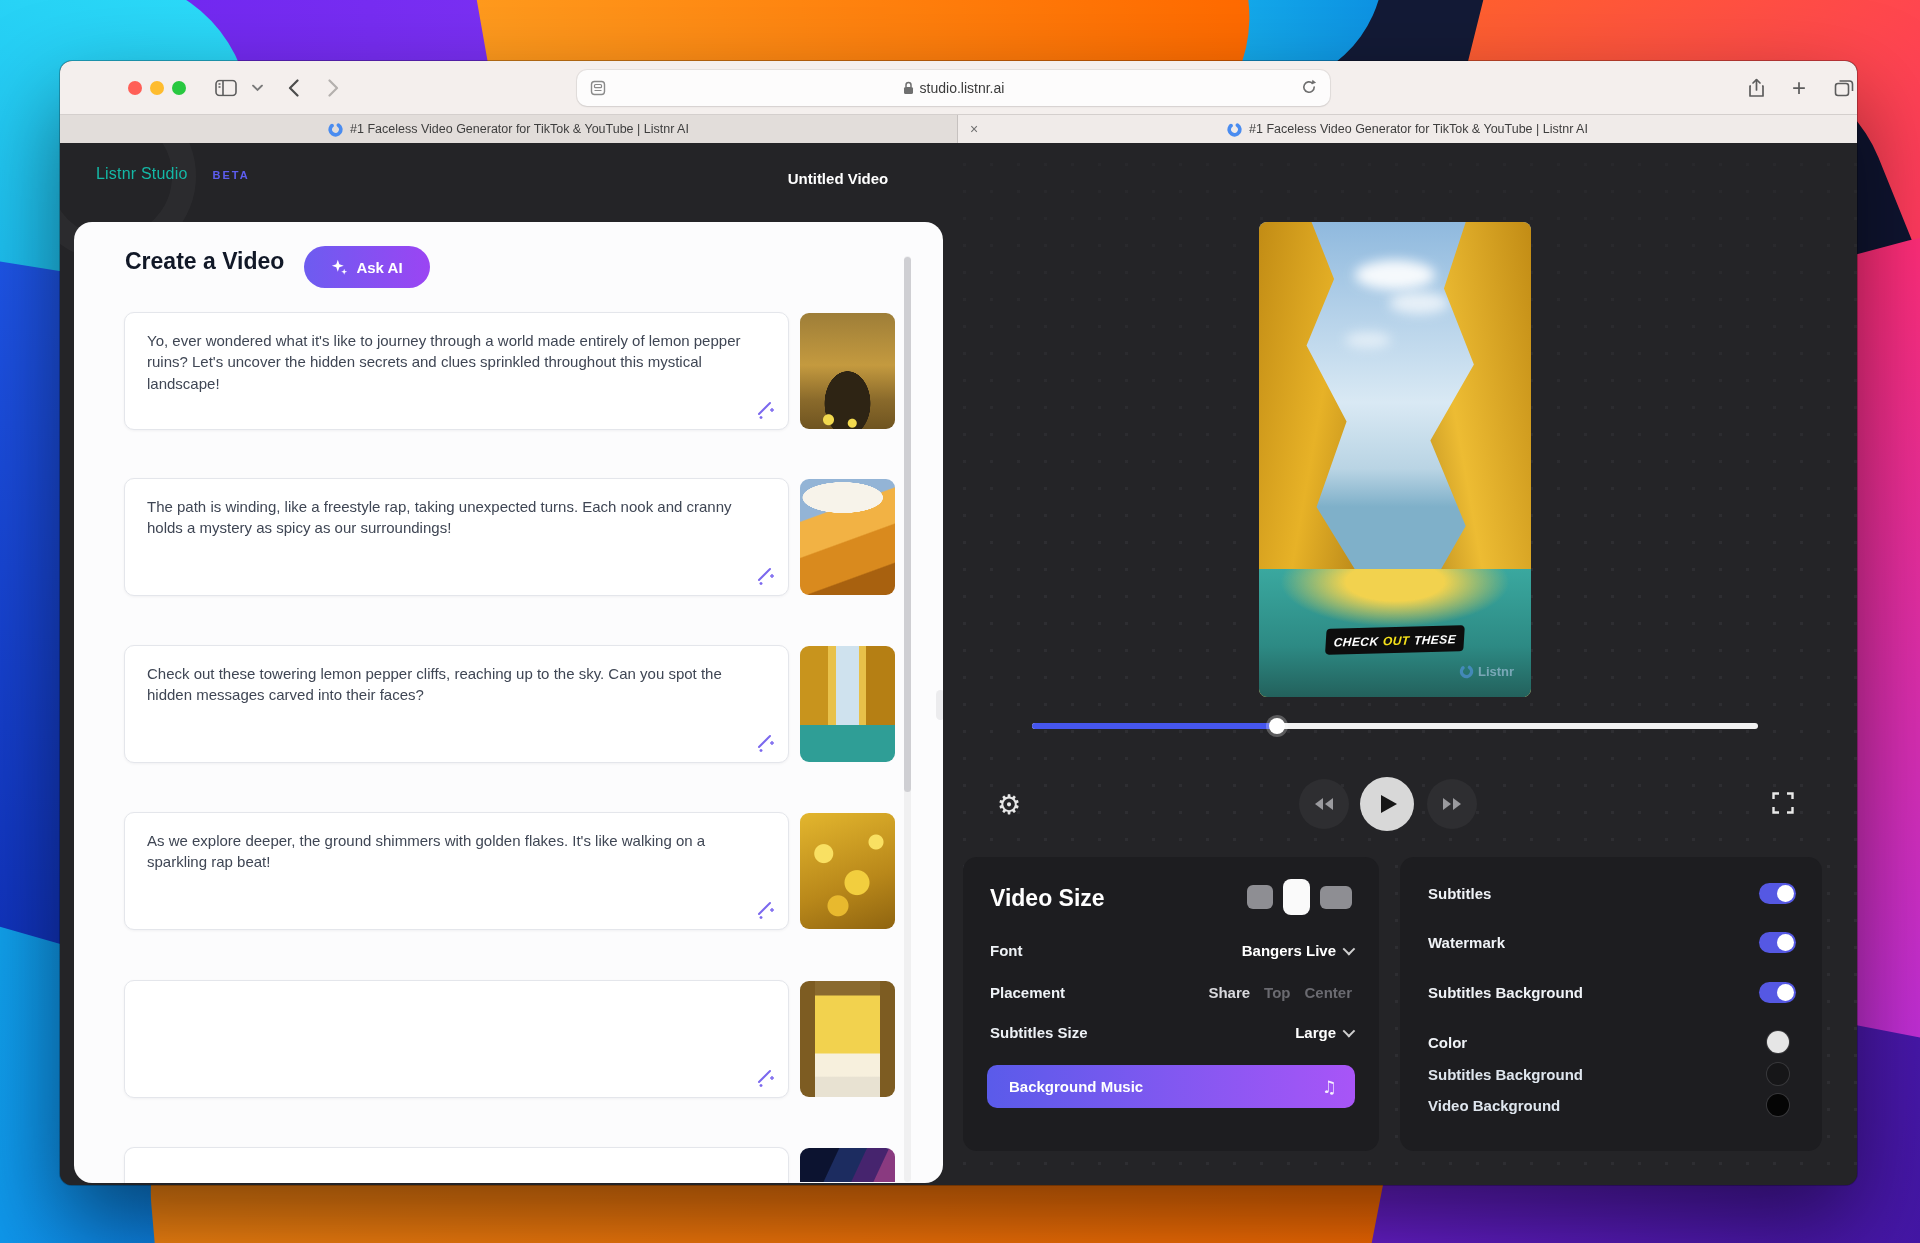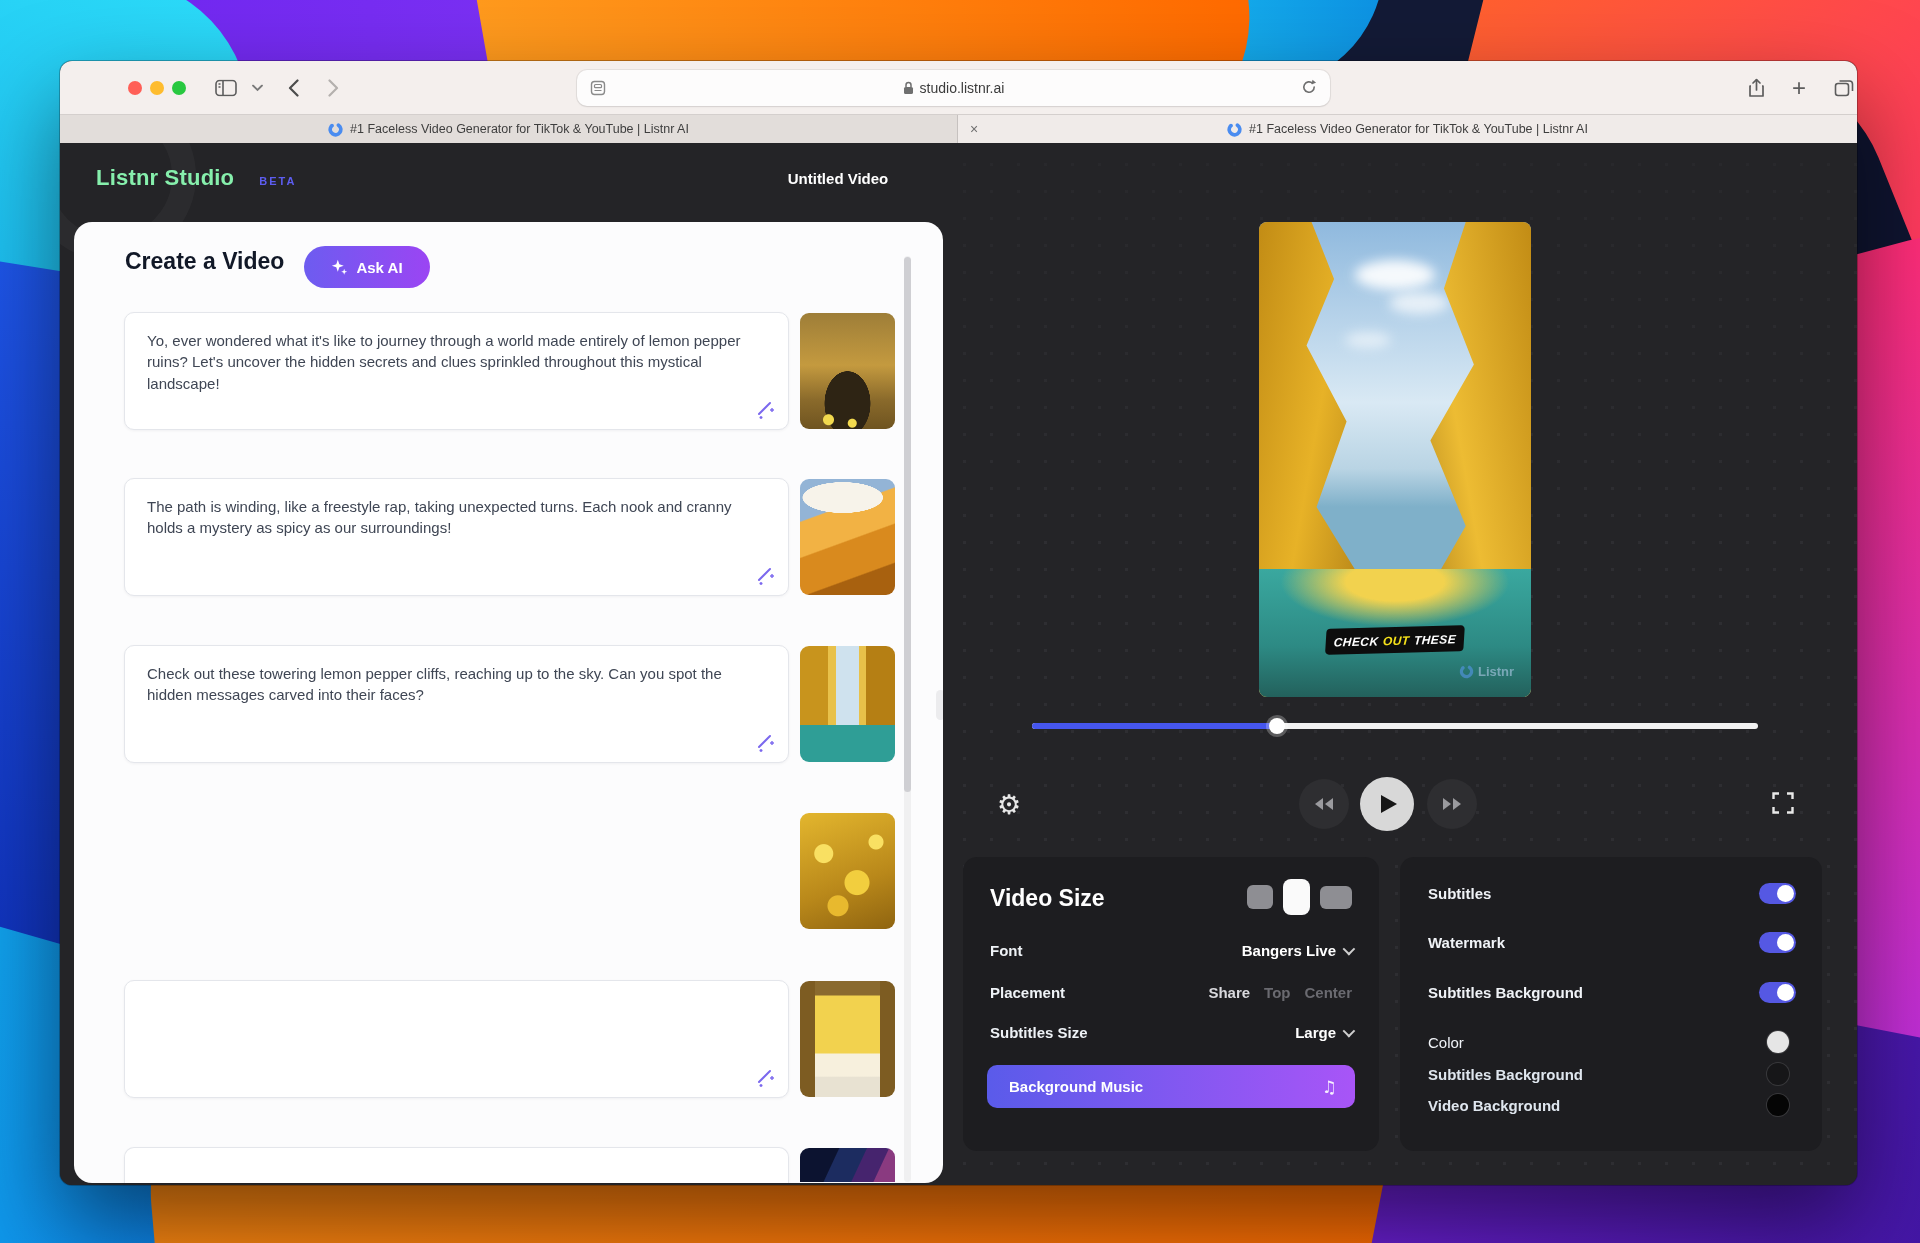--- a/index.html
+++ b/index.html
@@ -40,21 +40,21 @@
   .tab-inactive { width:898px; background:#e2ddda; border-right:1px solid #c6c1bf; }
   .tab-active { flex:1; background:#f0ebe9; }
   .tab-close { position:absolute; left:12px; top:50%; transform:translateY(-50%); color:#6f6f6f; font-size:14px; line-height:1; }
   .favicon { width:15px; height:15px; flex:0 0 auto; }
 
   
   .page { position:relative; height:1042px; background:#242427; overflow:hidden; }
   .page-logo-ghost { position:absolute; left:-34px; top:-52px; width:170px; height:170px; border-radius:50%;
     border:24px solid rgba(255,255,255,.035); }
   .brand { position:absolute; left:36px; top:22px; display:flex; align-items:baseline; gap:10px; }
-  .brand-name { font-size:22px; font-weight:700; color:#86efac; letter-spacing:.2px; }
+  .brand-name { font-size:16px; font-weight:400; color:#14b8a6; letter-spacing:.2px; }
   .brand-badge { font-size:11px; font-weight:800; color:#5d5df0; letter-spacing:2px;margin-left:15px; }
   .doc-title { position:absolute; left:688px; top:27px; width:180px; text-align:center; color:#fff; font-size:15px; font-weight:700; }
   .upgrade { position:absolute; left:1338px; top:27px; width:100px; text-align:center; color:#4caf68; font-size:15px; font-weight:700; cursor:pointer; }
   .btn-share { position:absolute; left:1480px; top:15px; width:117px; height:40px; background:#6466f1; border:none; border-radius:10px;
     color:#fff; font-size:15px; font-weight:700; display:flex; align-items:center; justify-content:center; gap:9px; cursor:pointer; font-family:inherit; }
   .btn-export { position:absolute; left:1618px; top:13px; width:142px; height:43px; background:#fff; border:none; border-radius:10px;
     color:#111; font-size:15px; font-weight:800; display:flex; align-items:center; justify-content:center; gap:10px; cursor:pointer; font-family:inherit;
     box-shadow:0 0 0 2px #b9c6ff, 0 0 12px 3px rgba(105,92,255,.85), 0 0 4px 1px rgba(40,220,255,.6); }
 
   
@@ -156,21 +156,21 @@
   .place-opt.sel { color:#d9d9dd; }
   .btn-music { position:absolute; left:24px; top:208px; width:368px; height:43px; border:none; border-radius:10px;
     background:linear-gradient(90deg,#5a5bea,#a855f7); color:#fff; font-size:15px; font-weight:800;
     display:flex; align-items:center; justify-content:space-between; padding:0 18px 0 22px; cursor:pointer; font-family:inherit; }
   .music-note { font-family:"DejaVu Sans", sans-serif; font-size:17px; opacity:.9; font-weight:400; }
 
   .trow { position:absolute; left:28px; right:26px; display:flex; align-items:center; justify-content:space-between; }
   .trow .lbl { font-size:15px; font-weight:700; color:#f0f3f7; }
   .t-subtitles { top:26px; } .t-watermark { top:75px; } .t-subbg { top:125px; }
   .crow-0 { top:174px; } .crow-1 { top:206px; } .crow-2 { top:237px; }
-  .crow-0 .lbl { font-weight:400; }
+  .crow-0 .lbl { font-weight:700; }
   .crow-1 .lbl, .crow-2 .lbl { font-weight:600; color:#dfe6ee; }
   .toggle { width:37px; height:21px; border-radius:11px; background:#5558e3; position:relative; cursor:pointer; }
   .toggle .knob { position:absolute; right:2px; top:2px; width:17px; height:17px; border-radius:50%; background:#fff; }
   .swatch { width:22px; height:22px; border-radius:50%; cursor:pointer; box-shadow:0 0 0 1px rgba(255,255,255,.12); margin-right:7px; }
 
   svg { display:block; }
 </style>
 </head>
 <body>
 
@@ -338,20 +338,30 @@
         <svg class="card-wand" viewBox="0 0 20 20">
             <line x1="15" y1="3" x2="4" y2="14" stroke="#7b68ee" stroke-width="2" stroke-linecap="round"></line>
             <line x1="17" y1="8" x2="17" y2="12" stroke="#7b68ee" stroke-width="1.4"></line>
             <line x1="15" y1="10" x2="19" y2="10" stroke="#7b68ee" stroke-width="1.4"></line>
             <line x1="6" y1="16" x2="6" y2="19" stroke="#7b68ee" stroke-width="1.4"></line>
             <line x1="4.5" y1="17.5" x2="7.5" y2="17.5" stroke="#7b68ee" stroke-width="1.4"></line>
           </svg>
       </div>
       <div class="thumb t3 thumb-canyon"></div>
 
+      <div class="card c4">
+        <div class="card-text">As we explore deeper, the ground shimmers with golden flakes. It's like walking on a sparkling rap beat!</div>
+        <svg class="card-wand" viewBox="0 0 20 20">
+            <line x1="15" y1="3" x2="4" y2="14" stroke="#7b68ee" stroke-width="2" stroke-linecap="round"></line>
+            <line x1="17" y1="8" x2="17" y2="12" stroke="#7b68ee" stroke-width="1.4"></line>
+            <line x1="15" y1="10" x2="19" y2="10" stroke="#7b68ee" stroke-width="1.4"></line>
+            <line x1="6" y1="16" x2="6" y2="19" stroke="#7b68ee" stroke-width="1.4"></line>
+            <line x1="4.5" y1="17.5" x2="7.5" y2="17.5" stroke="#7b68ee" stroke-width="1.4"></line>
+          </svg>
+      </div>
       <div class="thumb t4 thumb-flakes"></div>
 
       <div class="card c5">
         <svg class="card-wand" viewBox="0 0 20 20">
             <line x1="15" y1="3" x2="4" y2="14" stroke="#7b68ee" stroke-width="2" stroke-linecap="round"></line>
             <line x1="17" y1="8" x2="17" y2="12" stroke="#7b68ee" stroke-width="1.4"></line>
             <line x1="15" y1="10" x2="19" y2="10" stroke="#7b68ee" stroke-width="1.4"></line>
             <line x1="6" y1="16" x2="6" y2="19" stroke="#7b68ee" stroke-width="1.4"></line>
             <line x1="4.5" y1="17.5" x2="7.5" y2="17.5" stroke="#7b68ee" stroke-width="1.4"></line>
           </svg>

